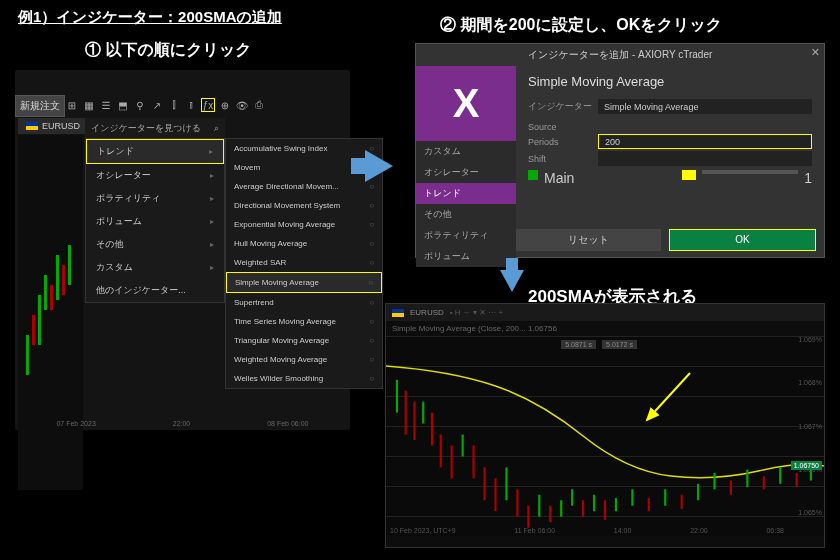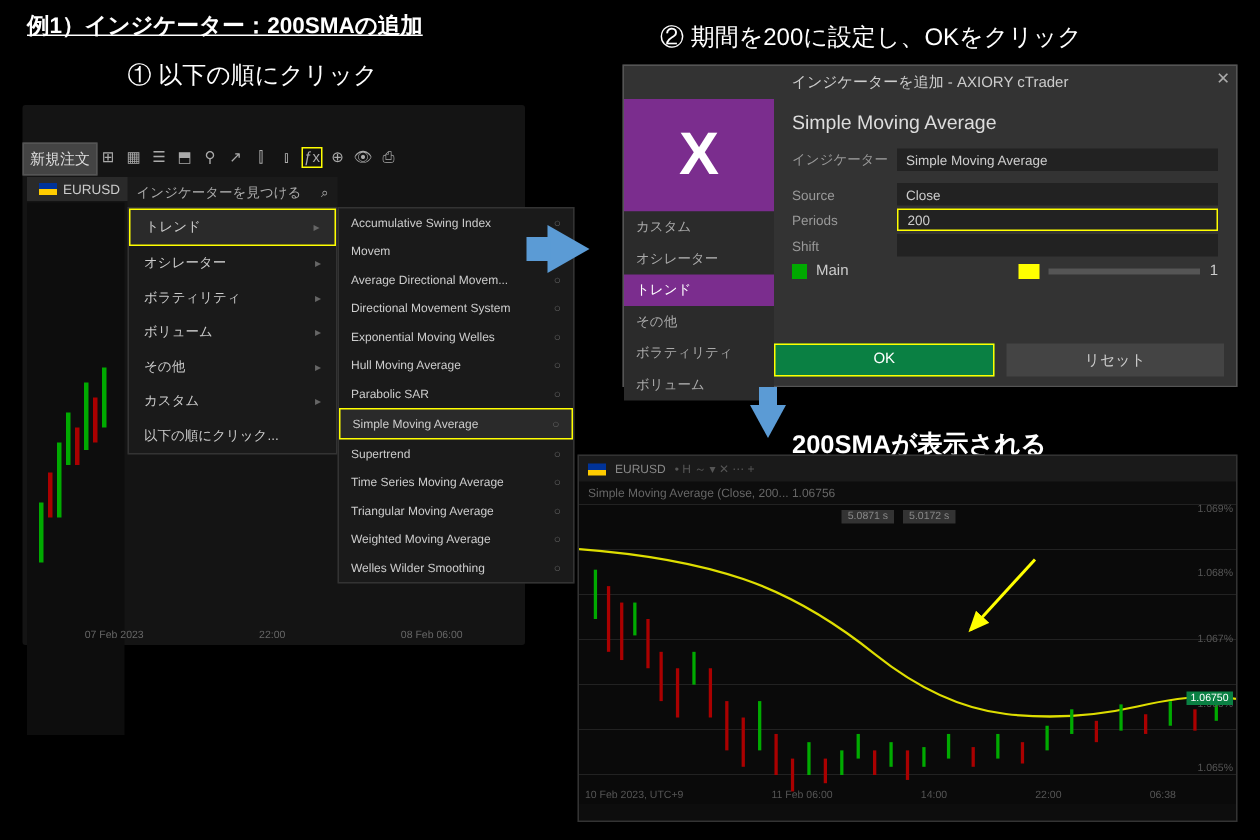--- a/index.html
+++ b/index.html
@@ -1,19 +1,19 @@
 <!DOCTYPE html>
 <html><head>
 <meta charset="utf-8">
 <style>
 *{margin:0;padding:0;box-sizing:border-box;font-family:"Yu Gothic","Meiryo",sans-serif}
 body{background:#000;color:#fff;width:840px;height:560px;position:relative;overflow:hidden}
 .title{position:absolute;top:8px;left:18px;font-weight:bold;text-decoration:underline;font-size:15px}
-.step1-label{position:absolute;top:40px;left:85px;font-weight:normal;font-size:16px}
-.step2-label{position:absolute;top:15px;left:440px;font-weight:normal;font-size:16px}
+.step1-label{position:absolute;top:40px;left:85px;font-weight:bold;font-size:16px}
+.step2-label{position:absolute;top:15px;left:440px;font-weight:bold;font-size:16px}
 .step3-label{position:absolute;top:285px;left:528px;font-weight:bold;font-size:17px}
 .panel1{position:absolute;top:70px;left:15px;width:335px;height:360px;background:#141414;border-radius:2px}
 .newOrder{position:absolute;top:25px;left:0;background:#444;color:#ddd;font-size:10px;padding:3px 4px;border:1px solid #555}
 .toolbar{position:absolute;top:25px;left:50px;height:20px;display:flex;gap:3px;align-items:center}
 .toolicon{width:14px;height:14px;color:#aaa;display:flex;align-items:center;justify-content:center;font-size:10px}
 .fx-highlight{border:1.5px solid #ff0;padding:1px}
 .pair-tab{position:absolute;top:48px;left:3px;background:#2a2a2a;padding:3px 8px;font-size:9px;color:#ccc;display:flex;align-items:center;gap:4px}
 .flag{width:12px;height:8px;background:linear-gradient(#003399 50%,#ffcc00 50%);display:inline-block}
 .search-row{position:absolute;top:48px;left:70px;width:140px;background:#1a1a1a;padding:4px 6px;font-size:9px;color:#aaa;display:flex;justify-content:space-between;align-items:center}
 .cat-menu{position:absolute;top:68px;left:70px;width:140px;background:#1a1a1a;border:1px solid #333}
@@ -39,21 +39,21 @@
 .dlg-side{position:absolute;top:97px;left:0;width:100px;background:#2b2b2b}
 .dlg-side-item{padding:4px 8px;font-size:9px;color:#aaa}
 .dlg-side-item.active{background:#7b2d8e;color:#fff}
 .dlg-main{position:absolute;top:22px;left:100px;right:0;bottom:0;padding:8px 12px;background:#333}
 .dlg-heading{font-size:13px;color:#ddd;margin-bottom:10px}
 .dlg-row{display:flex;align-items:center;margin:2px 0;font-size:9px}
 .dlg-label{width:70px;color:#999}
 .dlg-field{flex:1;background:#222;padding:2px 6px;color:#ccc;font-size:9px;height:15px;display:flex;align-items:center}
 .dlg-field.hl{border:1.5px solid #ff0}
 .dlg-section{font-size:9px;color:#888;margin-top:6px;padding:2px 0}
-.dlg-main-row{display:flex;align-items:center;gap:6px;font-size:10px;color:#ccc;margin-top:4px}
+.dlg-main-row{display:flex;gap:6px;font-size:14px;color:#ccc;margin-top:4px}
 .dlg-check{width:10px;height:10px;background:#0a0;display:inline-block}
 .dlg-colorbox{width:14px;height:10px;background:#ff0;display:inline-block}
 .dlg-slider{flex:1;height:4px;background:#555;position:relative}
 .dlg-buttons{position:absolute;bottom:6px;left:100px;right:8px;display:flex;gap:8px}
 .dlg-btn{flex:1;padding:4px;text-align:center;font-size:10px;background:#444;color:#ccc}
 .dlg-btn.ok{background:#0a8043;border:1.5px solid #ff0;color:#fff}
 .result-chart{position:absolute;top:303px;left:385px;width:440px;height:245px;background:#0d0d0d;border:1px solid #333}
 .rc-header{background:#1a1a1a;padding:3px 6px;font-size:8px;color:#888;display:flex;align-items:center;gap:6px}
 .rc-info{padding:3px 6px;font-size:8px;color:#666}
 .rc-body{position:relative;height:200px;background:#0a0a0a;overflow:hidden}
@@ -125,50 +125,50 @@
       </div>
     <div class="cat-item">
         <span>その他</span>
         <span class="mini-icon">▸</span>
       </div>
     <div class="cat-item">
         <span>カスタム</span>
         <span class="mini-icon">▸</span>
       </div>
     <div class="cat-item">
-        <span>以下の順にクリック...</span>
+        <span>他のインジケーター...</span>
       </div>
   </div>
   <div class="ind-menu">
     <div class="ind-item">
         <span>Accumulative Swing Index</span>
         <span class="mini-icon">○</span>
       </div>
     <div class="ind-item">
         <span>Movem</span>
         <span class="mini-icon">○</span>
       </div>
     <div class="ind-item">
         <span>Average Directional Movem...</span>
         <span class="mini-icon">○</span>
       </div>
     <div class="ind-item">
         <span>Directional Movement System</span>
         <span class="mini-icon">○</span>
       </div>
     <div class="ind-item">
-        <span>Exponential Moving Welles</span>
+        <span>Exponential Moving Average</span>
         <span class="mini-icon">○</span>
       </div>
     <div class="ind-item">
         <span>Hull Moving Average</span>
         <span class="mini-icon">○</span>
       </div>
     <div class="ind-item">
-        <span>Parabolic SAR</span>
+        <span>Weighted SAR</span>
         <span class="mini-icon">○</span>
       </div>
     <div class="ind-item hl">
         <span>Simple Moving Average</span>
         <span class="mini-icon">○</span>
       </div>
     <div class="ind-item">
         <span>Supertrend</span>
         <span class="mini-icon">○</span>
       </div>
@@ -210,42 +210,41 @@
     <div class="dlg-side-item">ボリューム</div>
   </div>
   <div class="dlg-main">
     <div class="dlg-heading">Simple Moving Average</div>
     <div class="dlg-row">
         <span class="dlg-label">インジケーター</span>
         <span class="dlg-field">Simple Moving Average</span>
       </div>
     <div class="dlg-row" style="margin-top:8px">
         <span class="dlg-label">Source</span>
-        <span class="dlg-field">Close</span>
       </div>
     <div class="dlg-row">
         <span class="dlg-label">Periods</span>
         <span class="dlg-field hl">200</span>
       </div>
     <div class="dlg-row">
         <span class="dlg-label">Shift</span>
         <span class="dlg-field"></span>
       </div>
     <div class="dlg-main-row">
       <span class="dlg-check"></span>
       <span>Main</span>
       <span style="flex:1"></span>
       <span class="dlg-colorbox"></span>
       <span class="dlg-slider"></span>
       <span>1</span>
     </div>
   </div>
   <div class="dlg-buttons">
+    <div class="dlg-btn">リセット</div>
     <div class="dlg-btn ok">OK</div>
-    <div class="dlg-btn">リセット</div>
   </div>
 </div>
 
 <div class="arrow-down"></div>
 
 <div class="result-chart">
   <div class="rc-header">
     <span class="flag"></span>
     <span>EURUSD</span>
     <span style="color:#555">• H ～ ▾ ✕ ⋯ +</span>

